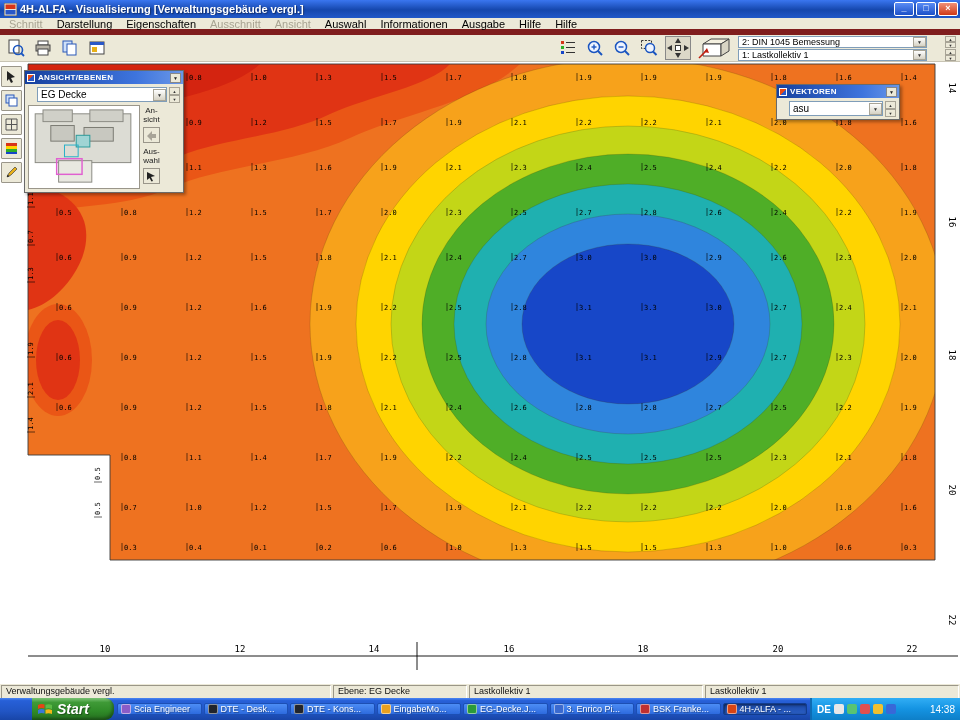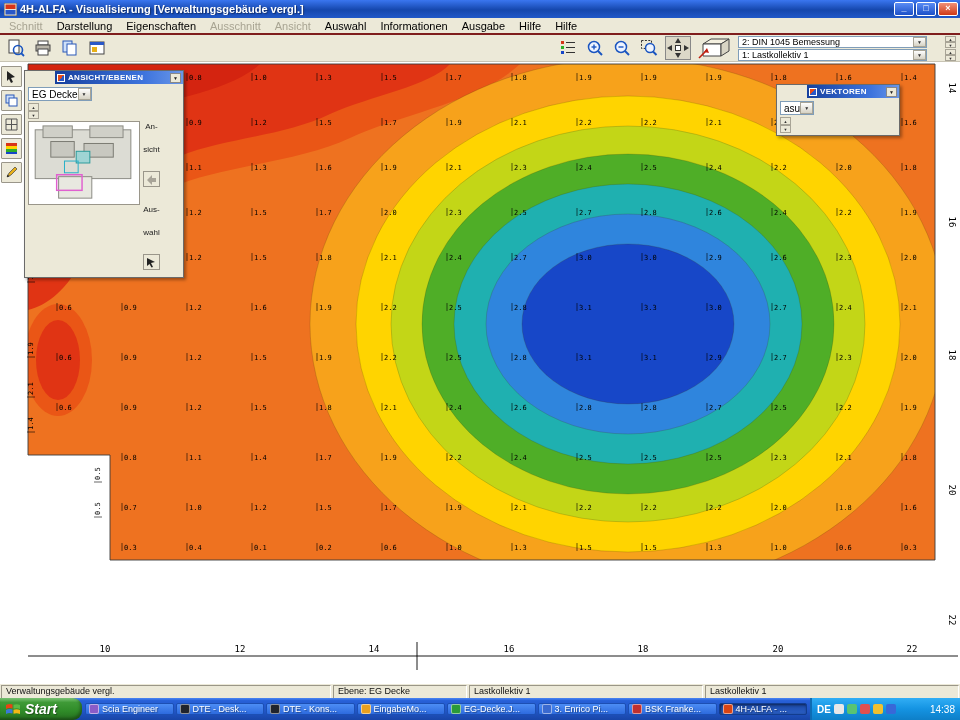--- a/index.html
+++ b/index.html
@@ -14,21 +14,21 @@
   .title-icon{width:13px;height:13px;margin:0 3px 0 2px;flex:none;}
   .title-text{color:#fff;font-size:11px;font-weight:bold;text-shadow:1px 1px 1px #12306e;
     white-space:nowrap;overflow:hidden;flex:1;}
   .win-btn{width:20px;height:14px;margin-left:2px;border:1px solid #fff;border-radius:2px;
     background:linear-gradient(#5a8cf4,#1c50c8);color:#fff;font-size:9px;line-height:11px;
     text-align:center;font-weight:bold;}
   .win-btn.close{background:linear-gradient(#f09078,#cf3916);}
 
   
   .menubar{position:absolute;top:18px;left:0;right:0;height:17px;background:#ece9d8;
-    border-bottom:2px solid #7f1d1d;display:flex;align-items:center;font-size:11px;padding-left:2px;}
+    border-bottom:6px solid #7f1d1d;display:flex;align-items:center;font-size:11px;padding-left:2px;}
   .menu-item{padding:1px 7px;color:#000;}
   .menu-item.disabled{color:#a8a492;}
 
   
   .toolbar{position:absolute;top:35px;left:0;right:0;height:27px;background:#ece9d8;
     border-bottom:1px solid #c8c4b4;display:flex;align-items:center;padding:1px 2px;}
   .tb-btn{width:25px;height:24px;margin:0 1px;display:flex;align-items:center;justify-content:center;
     border:1px solid transparent;border-radius:2px;}
   .tb-spacer{flex:1;}
   .selects-block{width:218px;display:flex;flex-direction:column;gap:1px;margin-right:2px;}
@@ -48,32 +48,32 @@
   
   .side-tools{position:absolute;left:1px;top:66px;display:flex;flex-direction:column;gap:3px;z-index:5;}
   .side-btn{width:21px;height:21px;background:#ece9d8;border:1px solid #9a968a;
     display:flex;align-items:center;justify-content:center;border-radius:1px;}
 
   
   .palette{position:absolute;background:#ece9d8;border:1px solid #6a6a6a;
     box-shadow:2px 2px 3px rgba(0,0,0,.35);z-index:10;}
   .palette-title{height:13px;background:linear-gradient(90deg,#16409e,#3e74dd 70%,#6a97e8);
     color:#fff;font-size:8px;font-weight:bold;display:flex;align-items:center;padding:0 2px;
-    letter-spacing:.3px;margin-left:30px;}
+    letter-spacing:.3px;}
   .pt-icon{width:8px;height:8px;background:linear-gradient(135deg,#e84a18 50%,#2a58c8 50%);
     margin-right:3px;flex:none;border:1px solid #fff;}
   .pt-btn{margin-left:auto;width:11px;height:10px;background:#ece9d8;border:1px solid #888;
     font-size:5px;line-height:9px;text-align:center;color:#222;}
-  .select-row{display:flex;align-items:flex-start;gap:2px;margin:3px 3px 2px 3px;flex-direction:column;}
+  .select-row{display:flex;align-items:flex-start;gap:2px;margin:3px 3px 2px 12px;}
   .xp-select2{flex:1;height:15px;background:#fff;border:1px solid #7f9db9;font-size:10px;
     display:flex;align-items:center;padding-left:3px;}
   .ansicht-body{display:flex;margin:2px 3px 3px 3px;gap:3px;}
   .plan-thumb{width:112px;height:84px;background:#fff;border:1px solid #9a968a;flex:none;}
   .side-col{display:flex;flex-direction:column;align-items:center;font-size:8px;line-height:8px;
-    color:#222;gap:15px;padding-top:2px;}
+    color:#222;gap:1px;padding-top:2px;}
   .mini-btn{width:17px;height:16px;background:#ece9d8;border:1px solid #9a968a;margin:2px 0 4px 0;
     display:flex;align-items:center;justify-content:center;}
   .vek-body{font-family:"DejaVu Sans Mono",monospace;font-size:8px;line-height:10px;color:#111;
     margin:2px 3px 3px 3px;}
   .faktor-row{display:flex;align-items:center;gap:2px;margin-bottom:2px;}
   .sunken{border:1px solid;border-color:#8a8678 #fff #fff #8a8678;background:#e2ded2;
     padding:2px 3px;white-space:pre;line-height:10px;}
 
   
   .statusbar{position:absolute;left:0;right:0;top:684px;height:31px;background:#ece9d8;
@@ -82,21 +82,21 @@
     padding:0 4px;white-space:nowrap;overflow:hidden;color:#111;}
   .seg1{width:330px;} .seg2{width:134px;} .seg3{width:234px;} .seg4{flex:1;}
 
   
   .taskbar{position:absolute;left:0;right:0;top:698px;height:22px;
     background:linear-gradient(180deg,#4a86f4 0%,#2760d8 12%,#2155c4 60%,#1845a8 100%);
     display:flex;align-items:stretch;}
   .start-btn{width:82px;flex:none;background:linear-gradient(180deg,#7cc477 0%,#3f9a37 20%,#2f8b28 60%,#256e1f 100%);
     border-radius:0 9px 9px 0;display:flex;align-items:center;gap:4px;padding-left:5px;
     color:#fff;font-weight:bold;font-style:italic;font-size:14px;text-shadow:1px 1px 1px #1c4f18;
-    box-shadow:inset -2px -2px 3px rgba(0,0,0,.3);}
+    box-shadow:inset -2px -2px 3px rgba(0,0,0,.3);margin-left:32px;}
   .tasks{flex:1;display:flex;gap:2px;padding:2px 3px;overflow:hidden;align-items:center;}
   .task{flex:1;max-width:93px;min-width:0;background:linear-gradient(#4d8df5,#2d6ade);
     border:1px solid #1c4fb4;border-radius:2px;color:#fff;font-size:9px;display:flex;
     align-items:center;gap:3px;padding:0 3px;white-space:nowrap;overflow:hidden;
     text-shadow:1px 1px 1px rgba(0,0,0,.4);}
   .task.active{background:linear-gradient(#1c4aa8,#2a5ec4);border-color:#123c8e;
     box-shadow:inset 1px 1px 3px rgba(0,0,0,.55);}
   .task-icon{width:10px;height:10px;border-radius:2px;flex:none;border:1px solid rgba(255,255,255,.5);}
   .tray{width:150px;flex:none;background:linear-gradient(180deg,#31aef5 0%,#1493e2 50%,#0e7fc8 100%);
     border-left:2px solid #0d6cb4;display:flex;align-items:center;gap:3px;padding:0 5px;

